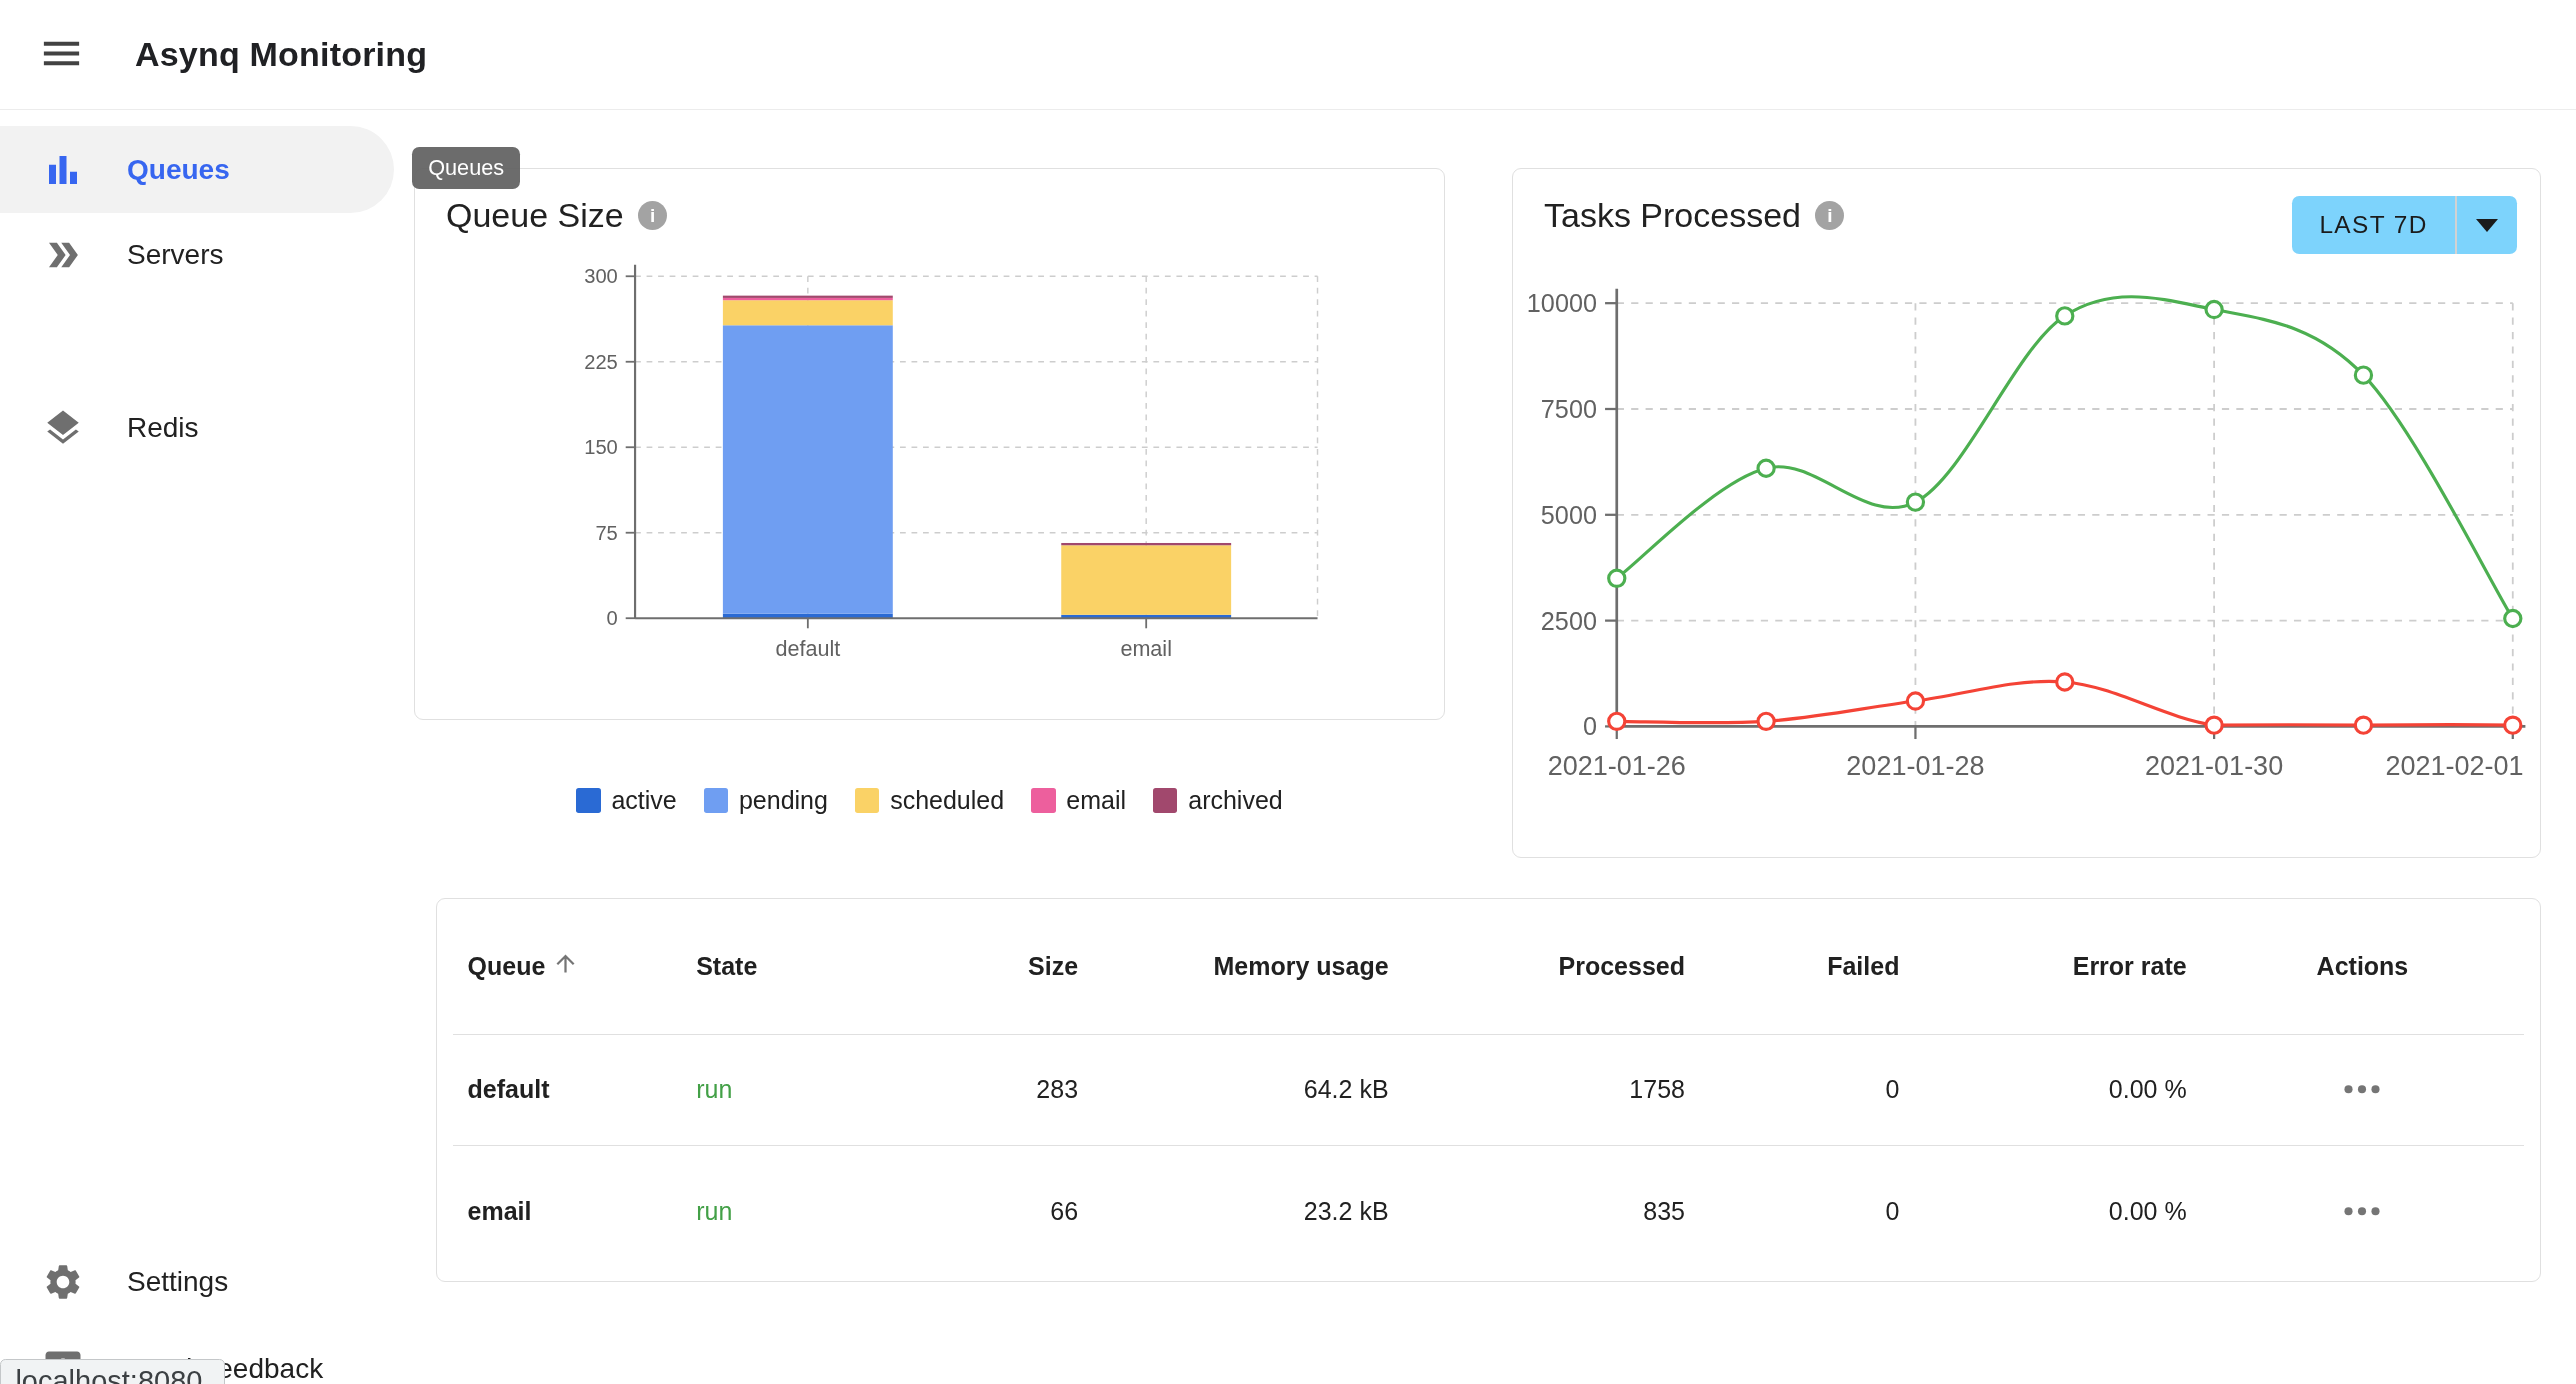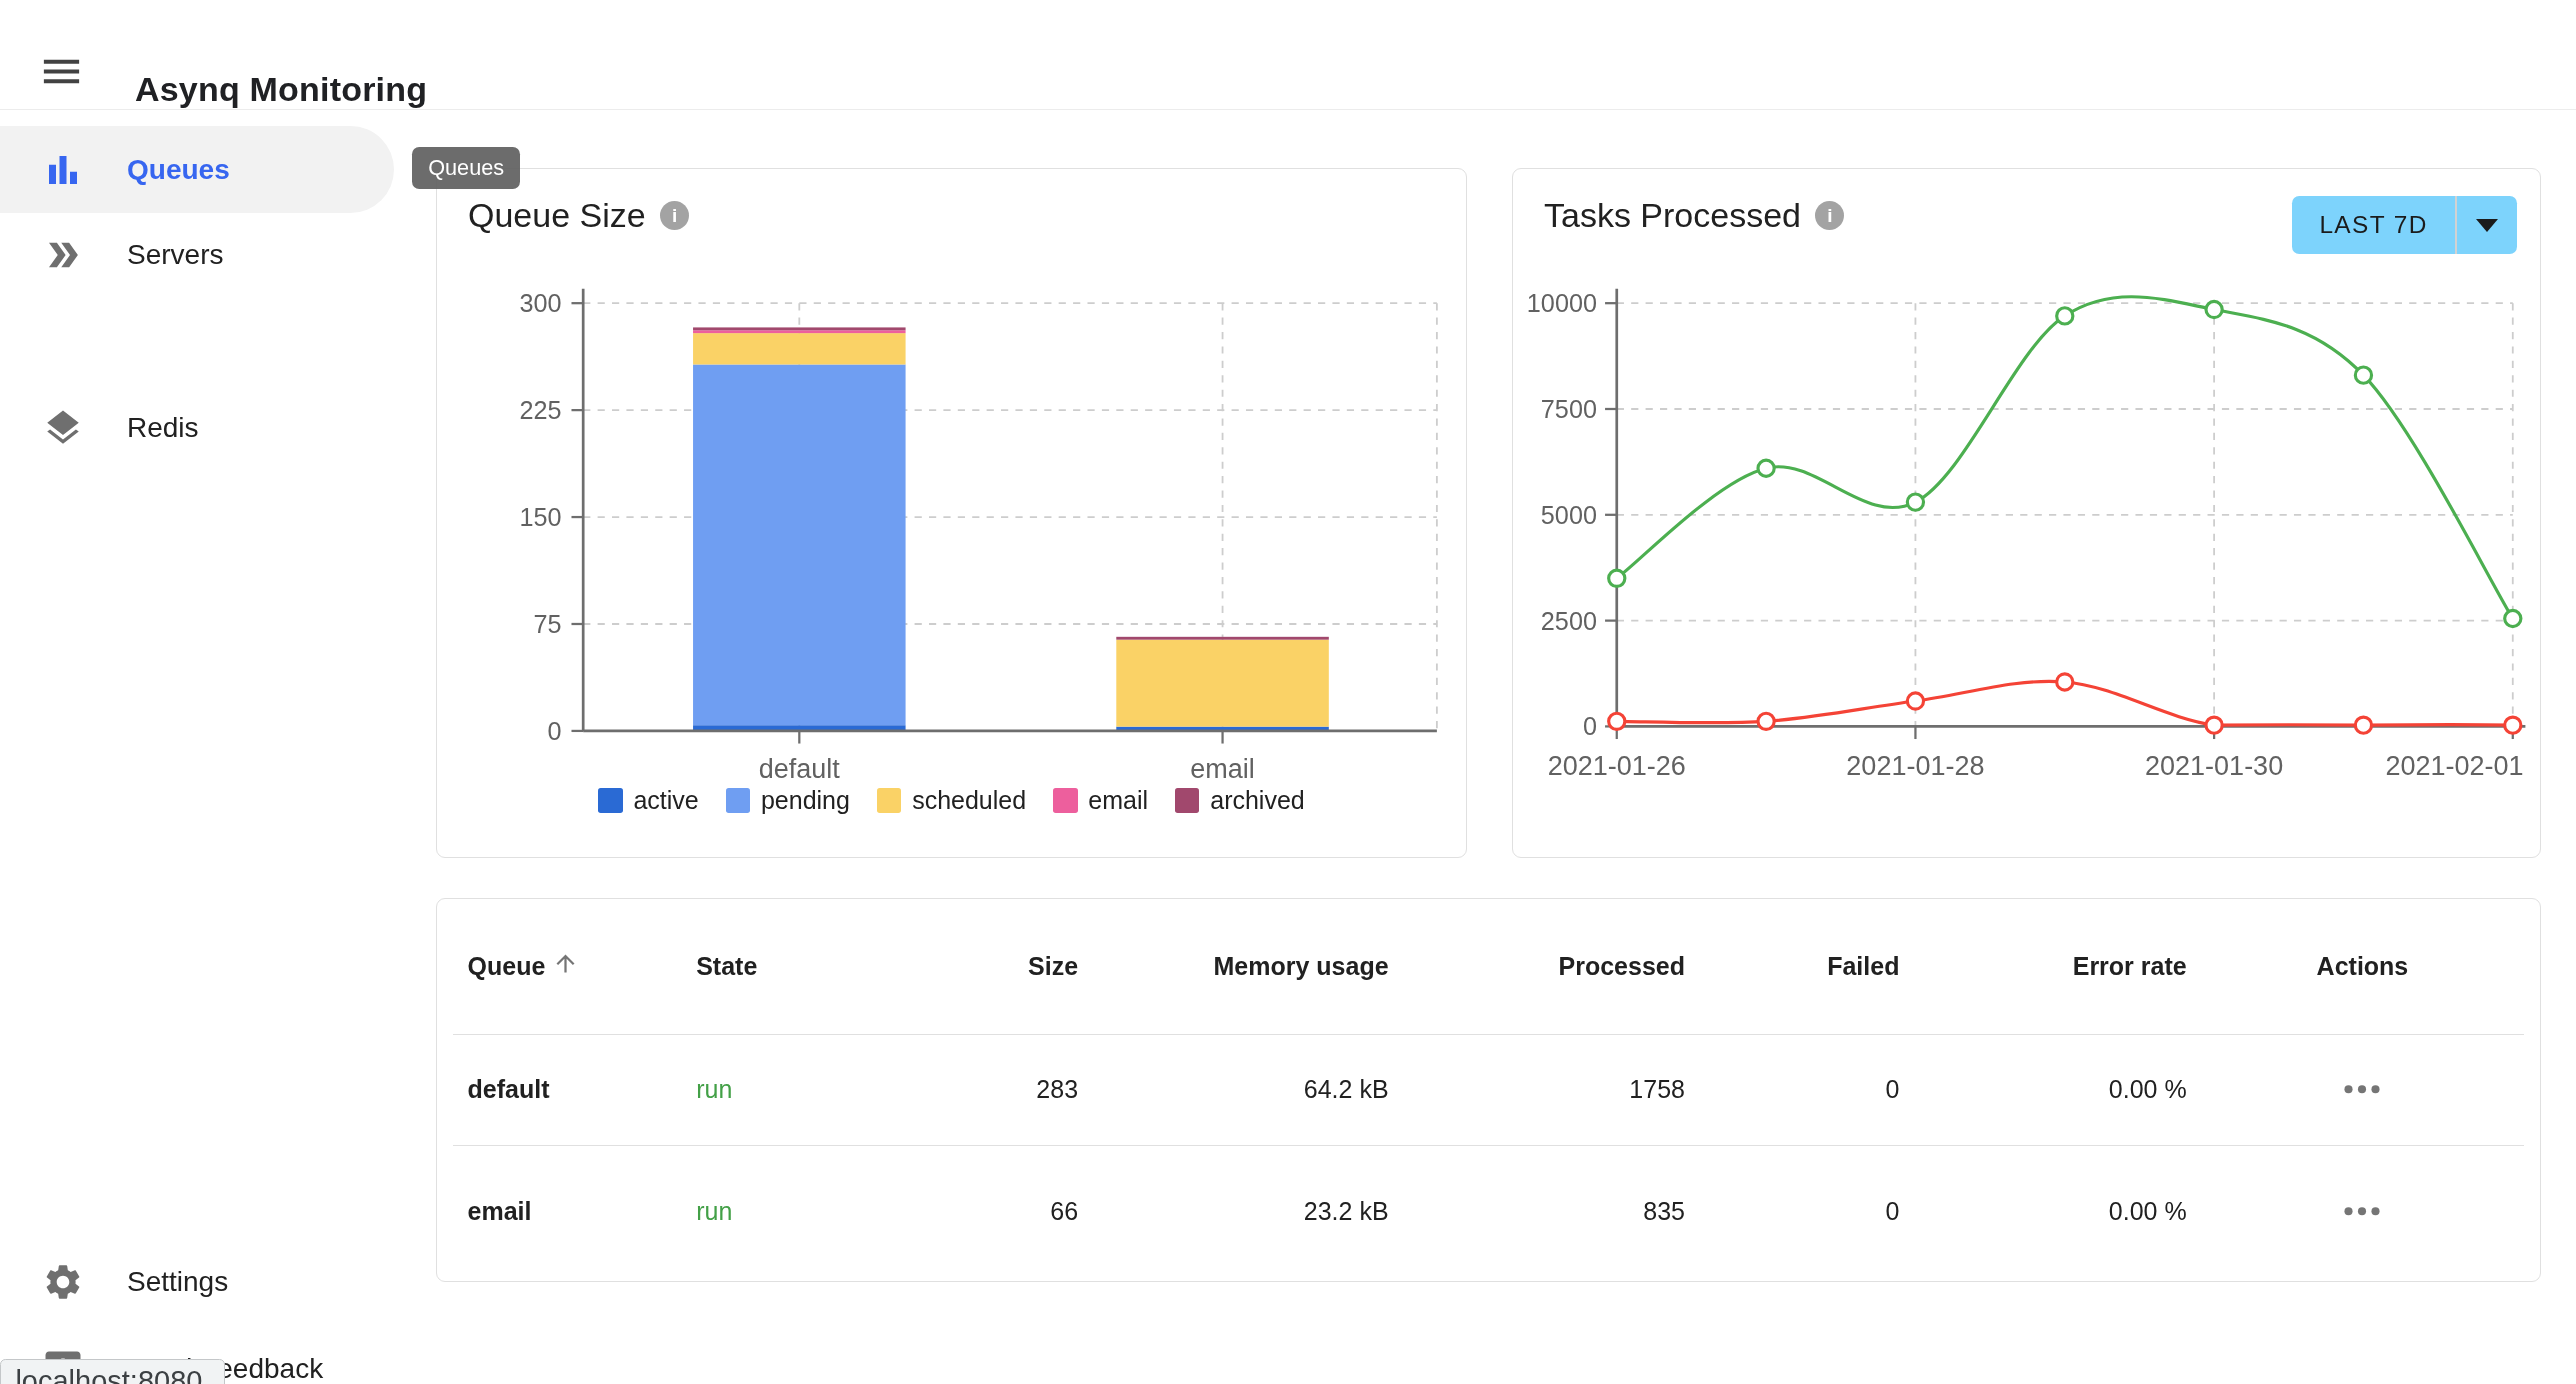--- a/index.html
+++ b/index.html
@@ -2,21 +2,21 @@
 <html style="font-size:14.4px"><head>
 <meta charset="utf-8">
 <style>
   * { margin:0; padding:0; box-sizing:border-box; }
   html,body { width:2576px; height:1385px; overflow:hidden; background:#fff;
     font-family:"Liberation Sans", sans-serif; color:#212121; }
   .root { position:relative; width:2576px; height:1385px; }
 
   
   .topbar { position:absolute; left:0; top:0; width:100%; height:110px;
-    display:flex; align-items:flex-end; background:#fff; border-bottom:0.9px solid #ececec; z-index:5; }
+    display:flex; align-items:center; background:#fff; border-bottom:0.9px solid #ececec; z-index:5; }
   .menu-btn { width:72px; height:72px; margin-left:25px; border:none; background:transparent;
     display:flex; align-items:center; justify-content:center; cursor:pointer; }
   .menu-btn svg { width:47px; height:47px; fill:#424242; }
   .app-title { margin-left:38px; font-size:34px; font-weight:700; color:#202124; letter-spacing:0.2px; }
 
   
   .sidebar { position:absolute; left:0; top:110px; width:394px; bottom:0; background:#fff; z-index:4; }
   .side-item { position:absolute; left:0; width:394px; height:87px; display:flex; align-items:center;
     cursor:pointer; background:transparent; }
   .side-item .ic { margin-left:42px; width:42px; height:42px; flex:0 0 42px;
@@ -30,21 +30,21 @@
   
   .hover-tip { position:absolute; left:412px; top:147px; background:rgba(97,97,97,.93); color:#fff;
     font-size:21.7px; font-weight:500; padding:8.1px 16.2px; border-radius:7.2px; z-index:6; }
 
   
   .status-bubble { position:absolute; left:0; top:1359px; background:#f1f3f4; border:1.8px solid #c4c7c9;
     border-radius:5.4px 5.4px 0 0; padding:5.4px 21.7px 16.2px 14.4px; font-size:29px; color:#3c4043; z-index:6; }
 
   
   .card { position:absolute; background:#fff; border:1.8px solid #e0e0e0; border-radius:9px; }
-  .card-queue-size  { left:436px; top:168px; width:1031px; height:690px; }
+  .card-queue-size  { left:414px; top:168px; width:1031px; height:552px; }
   .card-tasks       { left:1512px; top:168px; width:1029px; height:690px;text-decoration:underline; }
   .card-table       { left:436px; top:898px; width:2105px; height:384px; }
 
   .card-head { position:absolute; left:31px; top:27px; display:flex; align-items:center; gap:14.4px; }
   .card-title { font-size:34px; font-weight:500; color:#212121; }
   .info-icon { width:29px; height:29px; border-radius:50%; background:#a3a3a3; color:#fff;
     display:flex; align-items:center; justify-content:center; font-size:19px; font-weight:700; cursor:pointer; }
 
   .range-btn { position:absolute; right:23.5px; top:27px; height:58px; display:flex; align-items:center;
     background:#7dd3fc; border:none; border-radius:7.2px; cursor:pointer; padding:0; }

